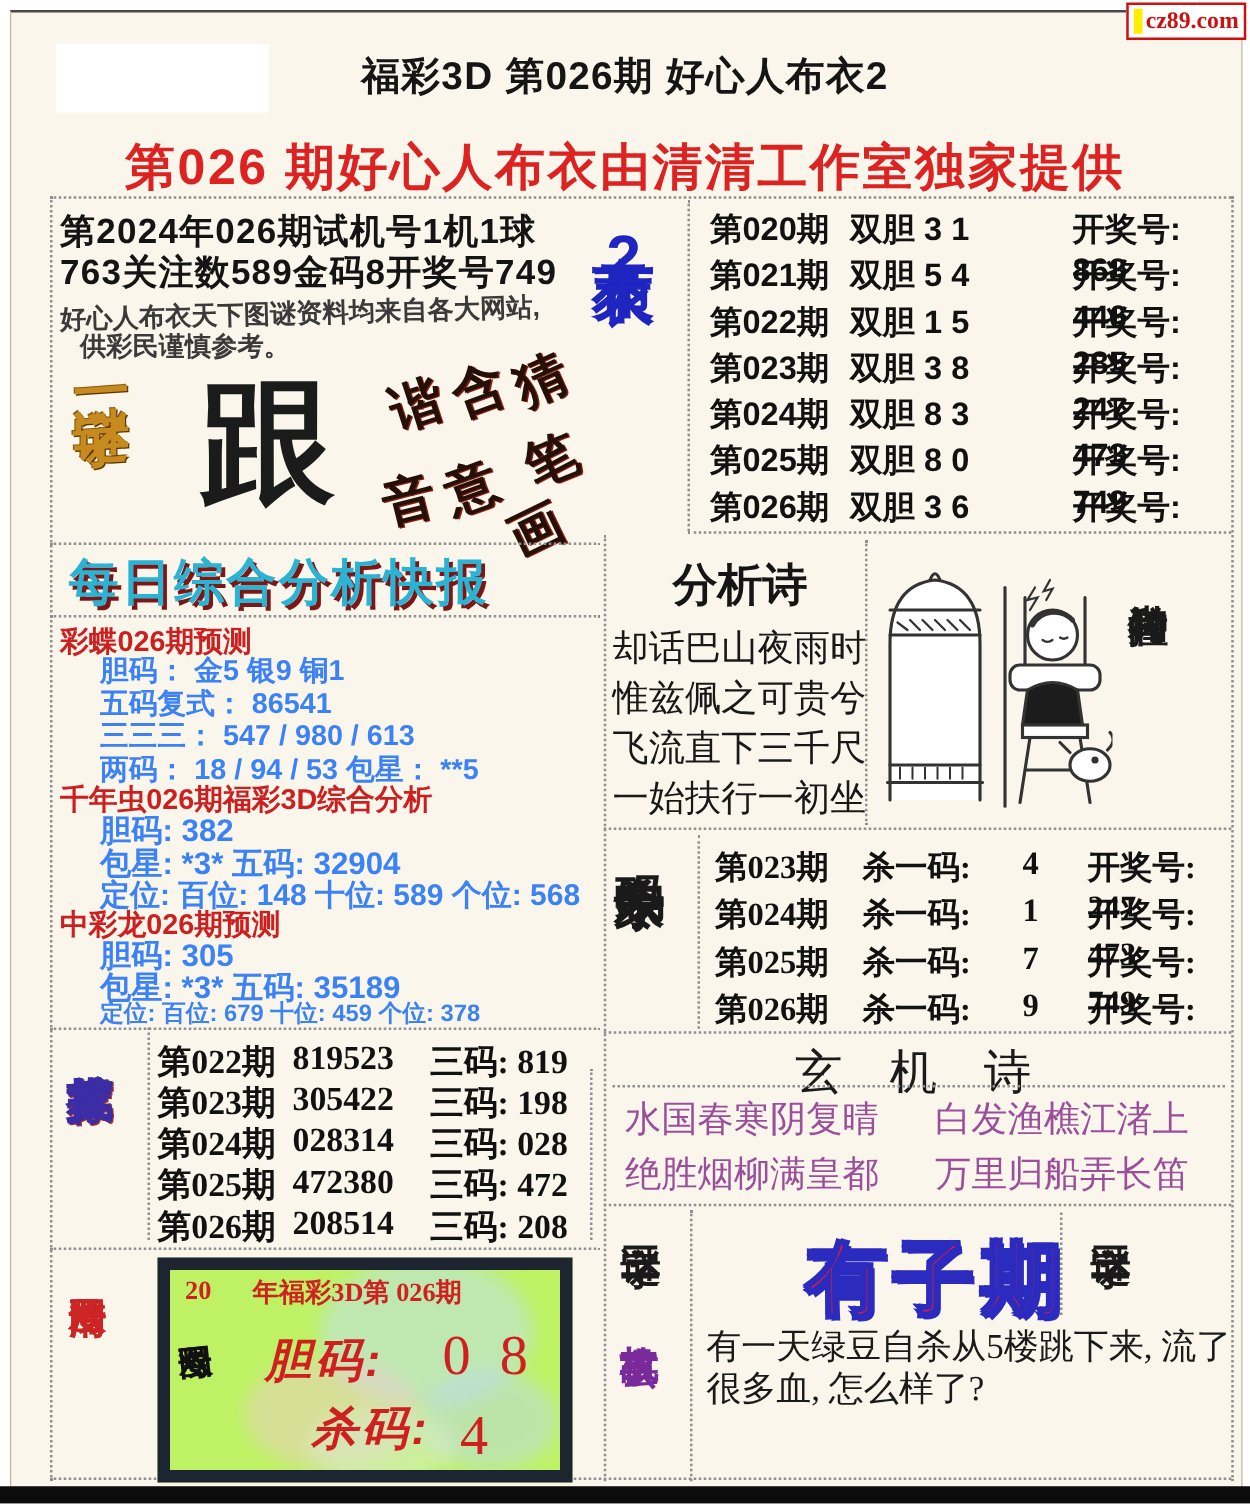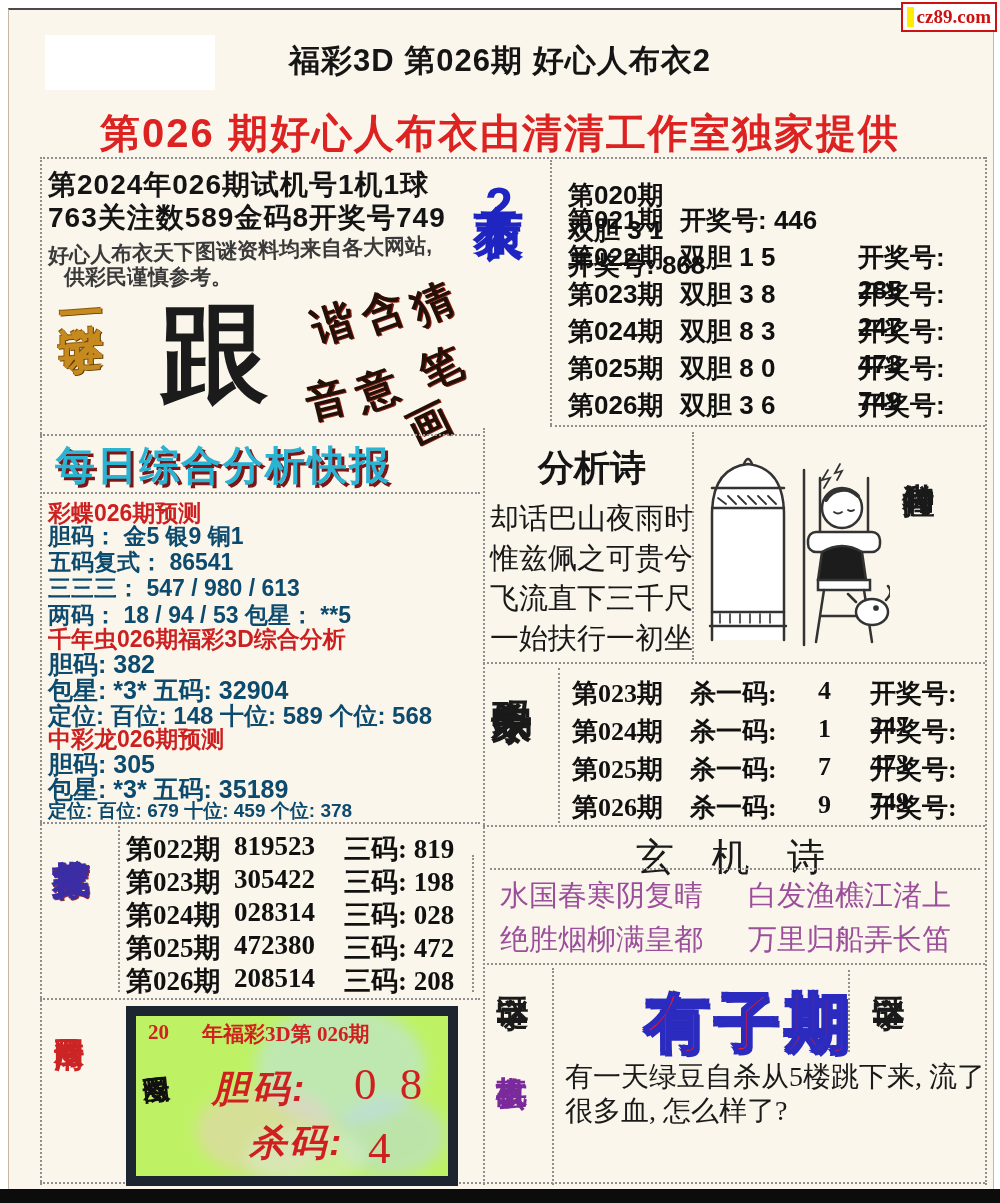--- a/index.html
+++ b/index.html
@@ -42,21 +42,21 @@
   #gen{left:160px;top:282px;font-size:108px;font-weight:bold;color:#1b1b1b;font-family:"Liberation Serif",serif;}
   .deco{position:absolute;font-size:42px;font-weight:bold;color:#241006;text-shadow:1px 1px 0 #8b1d10;}
 
   
   #daily{left:55px;top:438px;font-size:40px;font-weight:bold;color:#2bb3d4;letter-spacing:2px;
          text-shadow:3px 3px 0 #7e1616;}
 
   
   .pline{position:absolute;left:48px;width:432px;font-weight:bold;white-space:nowrap;}
   .pred-red{color:#cc2020;font-size:23px;}
-  .pred-black{color:#0c4a6e;font-size:23px;}
+  .pred-black{color:#3b82f6;font-size:23px;margin-left:32px;}
 
   
   #fushi-title{left:50px;top:830px;height:165px;font-size:38px;font-weight:bold;color:#3b2da5;
                text-shadow:1px 1px 0 #a03030;line-height:41px;transform:skewY(-4deg);}
   .fs-row{position:absolute;left:126px;width:346px;display:flex;font-weight:bold;font-size:27px;color:#111;
           font-family:"Liberation Serif","DejaVu Serif",serif;}
   .fs-issue{width:108px;}
   .fs-number{width:110px;}
   .fs-tail{flex:1;}
 
@@ -127,27 +127,28 @@
 
   <div class="abs intro-big" style="top:166px;">第2024年026期试机号1机1球</div>
   <div class="abs intro-big" style="top:199px;">763关注数589金码8开奖号749</div>
   <div class="abs intro-small" style="top:236px;transform:rotate(-1.5deg);">好心人布衣天下图谜资料均来自各大网站,</div>
   <div class="abs intro-small" style="top:263px;margin-left:16px;">供彩民谨慎参考。</div>
 
   <div class="abs vtext" id="buyi">布衣天下2</div>
 
   <div class="dotted-v" style="left:550px;top:160px;height:265px;"></div>
   <div class="dotted-h" style="left:550px;top:425px;width:435px;"></div>
-  <div class="sd-row" style="top:178px;flex-direction:column;">
+  <div class="sd-row" style="top:166px;">
     <span class="sd-issue">第020期</span>
     <span class="sd-mid">双胆 3 1</span>
     <span class="sd-tail">开奖号: 868</span>
   </div>
   <div class="sd-row" style="top:203px;">
     <span class="sd-issue">第021期</span>
+    <span class="sd-mid">双胆 5 4</span>
     <span class="sd-tail">开奖号: 446</span>
   </div>
   <div class="sd-row" style="top:240px;">
     <span class="sd-issue">第022期</span>
     <span class="sd-mid">双胆 1 5</span>
     <span class="sd-tail">开奖号: 285</span>
   </div>
   <div class="sd-row" style="top:277px;">
     <span class="sd-issue">第023期</span>
     <span class="sd-mid">双胆 3 8</span>

